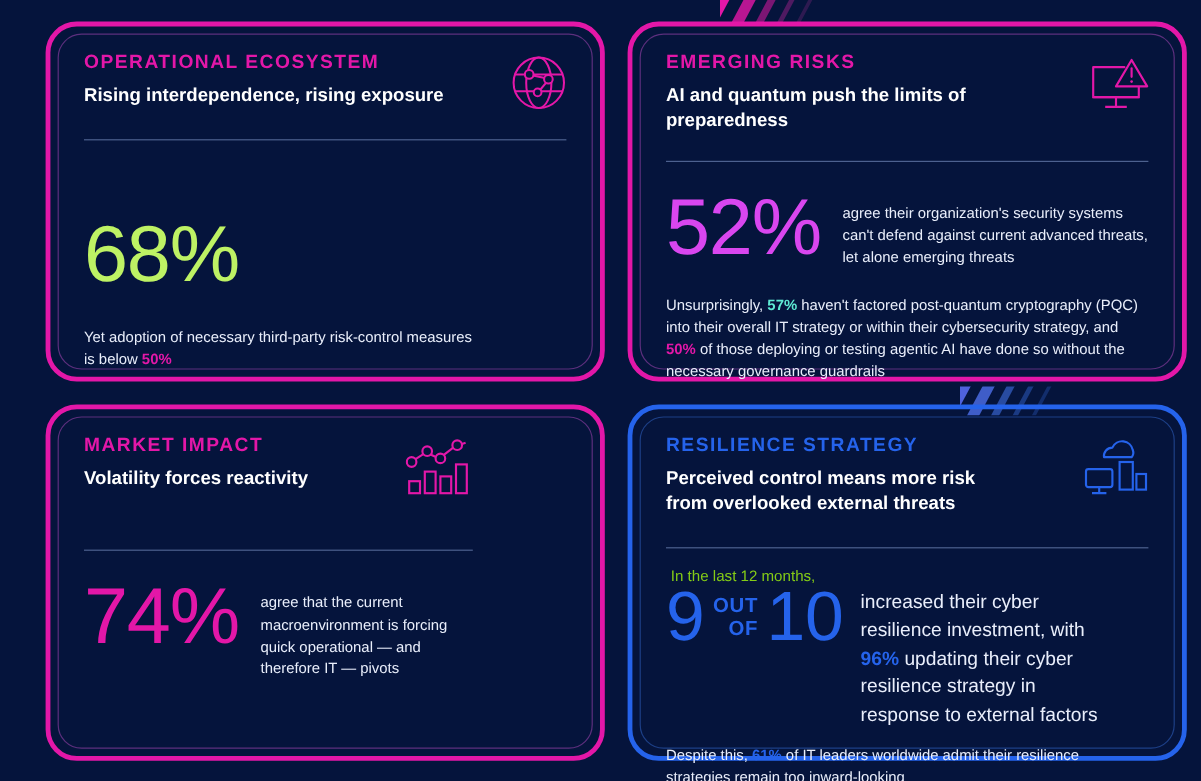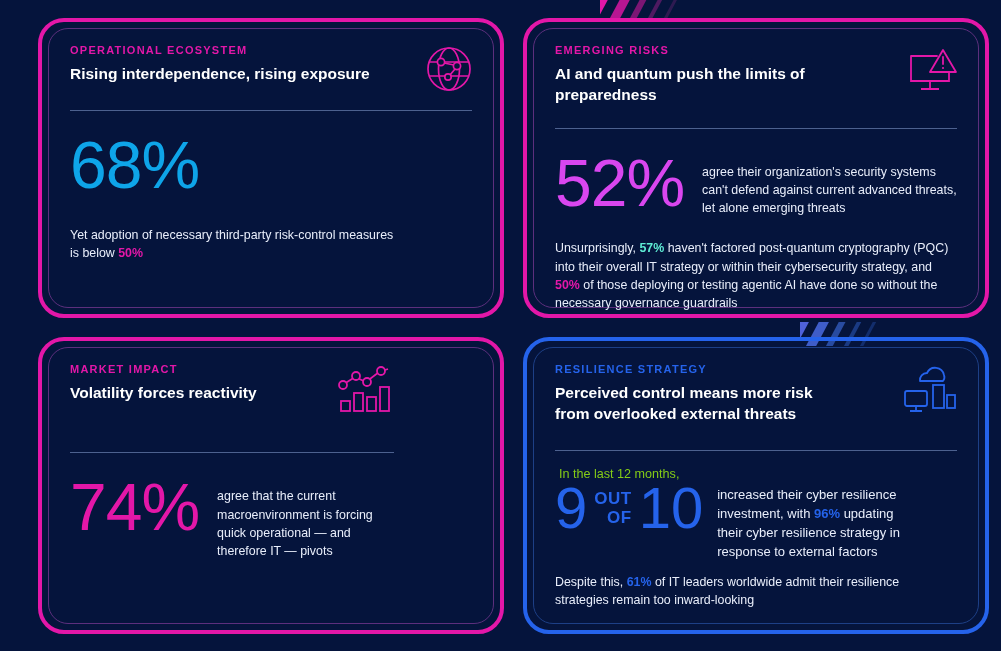--- a/index.html
+++ b/index.html
@@ -23,21 +23,21 @@
   .frame { position:absolute; }
   .frame .outer, .frame .inner {
     position:absolute; border-radius:26px; border-style:solid;
   }
   .frame .outer { inset:0; border-width:4px; }
   .frame .inner { inset:10px; border-width:1px; border-radius:20px; }
 
   .card { position:absolute; padding:26px 32px 20px 32px; }
 
   .eyebrow {
-    font-size:11px; font-weight:bold; letter-spacing:1.25px;
+    font-size:16px; font-weight:bold; letter-spacing:1.25px;
     margin-bottom:7px;
   }
   .subhead {
     font-size:15.5px; color:#ffffff; font-weight:bold; line-height:1.38;
   }
   .divider {
     height:1px; background:#5a6f9e; opacity:.85;
     margin-top:26px; margin-bottom:24px;
   }
 
@@ -58,21 +58,21 @@
 
   
   .lead12 { font-size:12.6px; color:#84cc16; margin-bottom:-2px; padding-left:4px; }
   .ratio { display:flex; align-items:center; gap:7px; }
   .ratio .n { font-size:58px; line-height:1; }
   .ratio .words {
     display:flex; flex-direction:column; font-weight:bold;
     font-size:17px; line-height:1.12; letter-spacing:.5px;
   }
   .ratio .words span:last-child { text-align:right; }
-  .rbody { font-size:13px; color:#e9eefb; line-height:1.47; padding-top:6px; }
+  .rbody { font-size:16px; color:#e9eefb; line-height:1.47; padding-top:6px; }
 </style>
 </head>
 <body>
 
 <div class="stage">
 
   <div class="stripes" style="left:600px; top:-6px; width:120px; height:26px;">
     <i style="left:0px;  background:#e317a8;"></i>
     <i style="left:22px; background:#e317a8;"></i>
     <i style="left:44px; background:#e317a8; opacity:.8;"></i>
@@ -114,21 +114,21 @@
         <circle cx="17" cy="18" r="3.6" fill="#05143c"></circle>
         <circle cx="33" cy="22" r="3.6" fill="#05143c"></circle>
         <circle cx="24" cy="33" r="3.2" fill="#05143c"></circle>
         <path d="M20 19 L30 21 M31 25 L26 31"></path>
       </svg>
     </div>
 
     <div class="divider"></div>
 
     <div class="statrow">
-      <div class="bignum" style="color:#0ea5e9;">68%</div>
+      <div class="bignum" style="color:#bef264;margin-top:40px;">68%</div>
     </div>
 
     <div class="note" style="margin-top:30px; max-width:330px;">
       <span>Yet adoption of necessary third-party risk-control measures is below </span><b class="acc" style="color:#e317a8;">50%</b>
     </div>
   </div>
 
   <div class="frame" style="left:523px; top:18px; width:466px; height:300px;">
     <div class="outer" style="border-color:#e317a8;"></div>
     <div class="inner" style="border-color:#5c2f7d;"></div>

